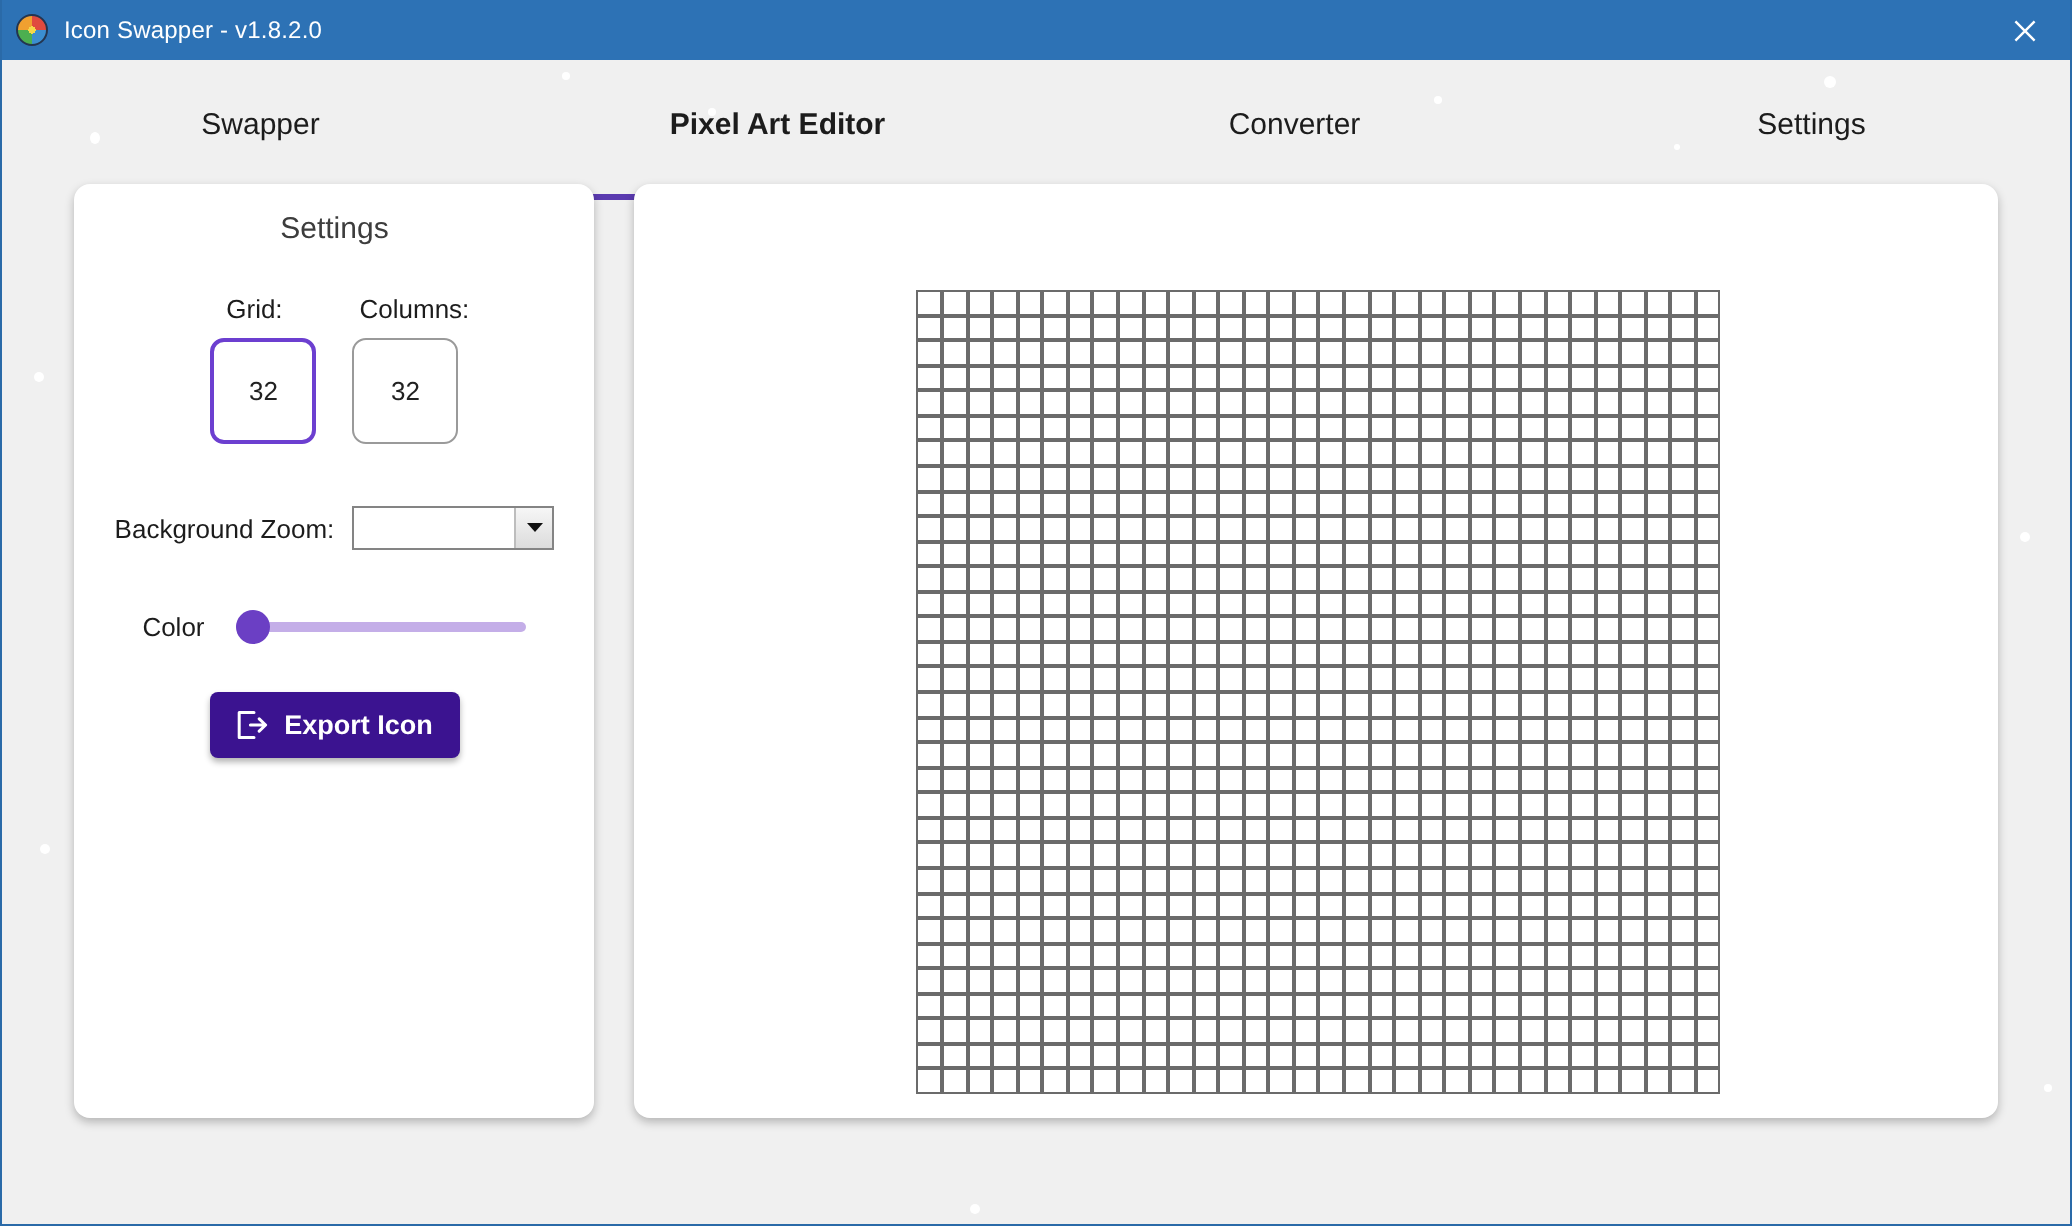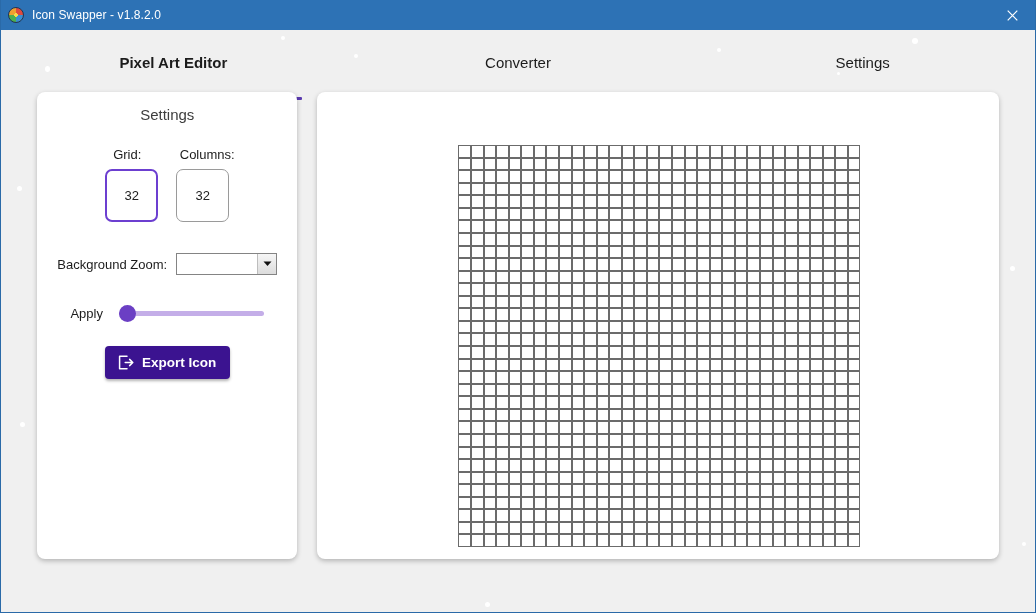--- a/index.html
+++ b/index.html
@@ -341,20 +341,23 @@
     <span style="left:19px;top:392px;width:5px;height:5px;"></span>
     <span style="left:155px;top:525px;width:4px;height:4px;"></span>
     <span style="left:484px;top:572px;width:5px;height:5px;"></span>
     <span style="left:1009px;top:236px;width:5px;height:5px;"></span>
     <span style="left:1021px;top:512px;width:4px;height:4px;"></span>
     <span style="left:353px;top:24px;width:4px;height:4px;"></span>
     <span style="left:836px;top:42px;width:3px;height:3px;"></span>
   </div>
 
   <div class="tabbar">
+    <div class="tab">
+      <span class="tab-label">Swapper</span>
+    </div>
     <div class="tab active">
       <span class="tab-label">Pixel Art Editor</span>
       <span class="tab-underline"></span>
     </div>
     <div class="tab">
       <span class="tab-label">Converter</span>
     </div>
     <div class="tab">
       <span class="tab-label">Settings</span>
     </div>
@@ -383,21 +386,21 @@
             <svg width="9" height="6" viewBox="0 0 9 6" aria-hidden="true">
               <path d="M0.5 0.5 L4.5 5 L8.5 0.5 Z" fill="#101010"></path>
             </svg>
           </div>
         </div>
       </div>
 
 
 
       <div class="zoom-row">
-        <div class="inline-label">Apply</div>
+        <div class="inline-label">Color</div>
         <div class="slider">
           <div class="slider-track"></div>
           <div class="slider-thumb"></div>
         </div>
       </div>
 
       <div class="btn btn-export">
         <span>
           <svg width="16" height="15" viewBox="0 0 16 15" aria-hidden="true">
             <path d="M9 1.2 H1.6 V13.8 H9" stroke="#ffffff" stroke-width="1.5" fill="none" stroke-linecap="round" stroke-linejoin="round"></path>

